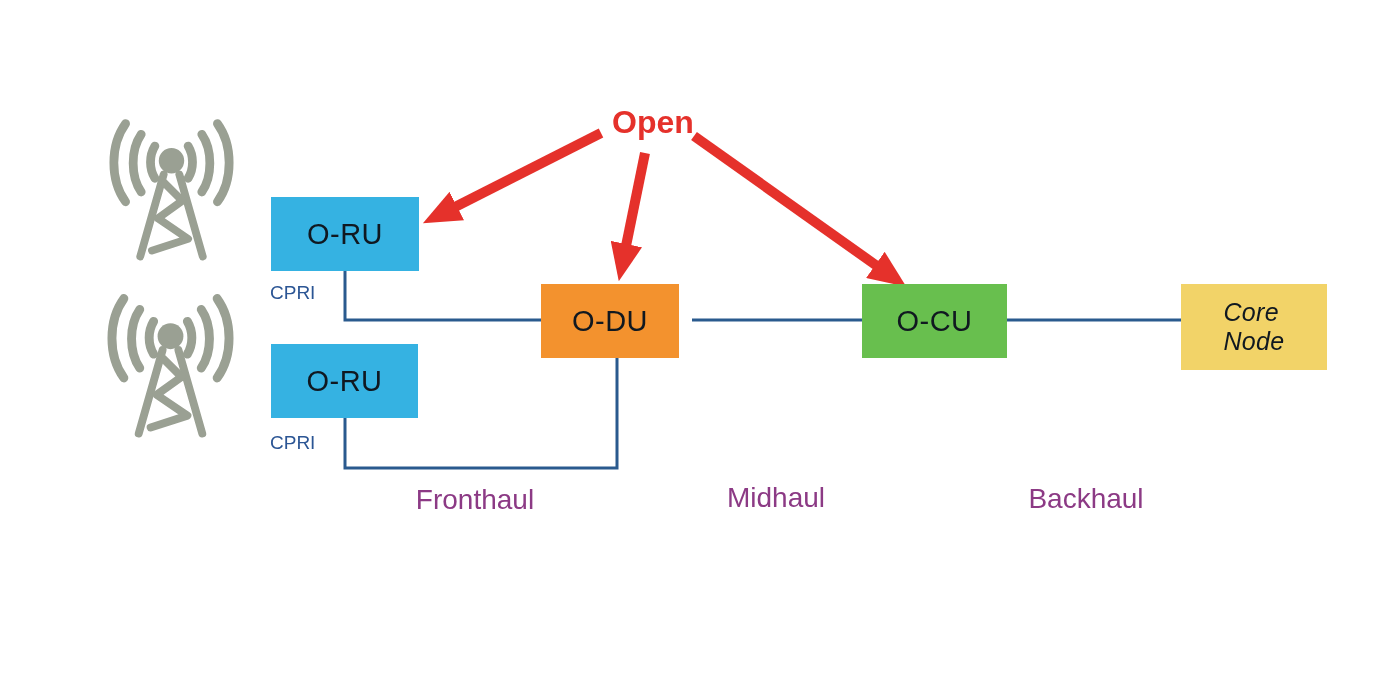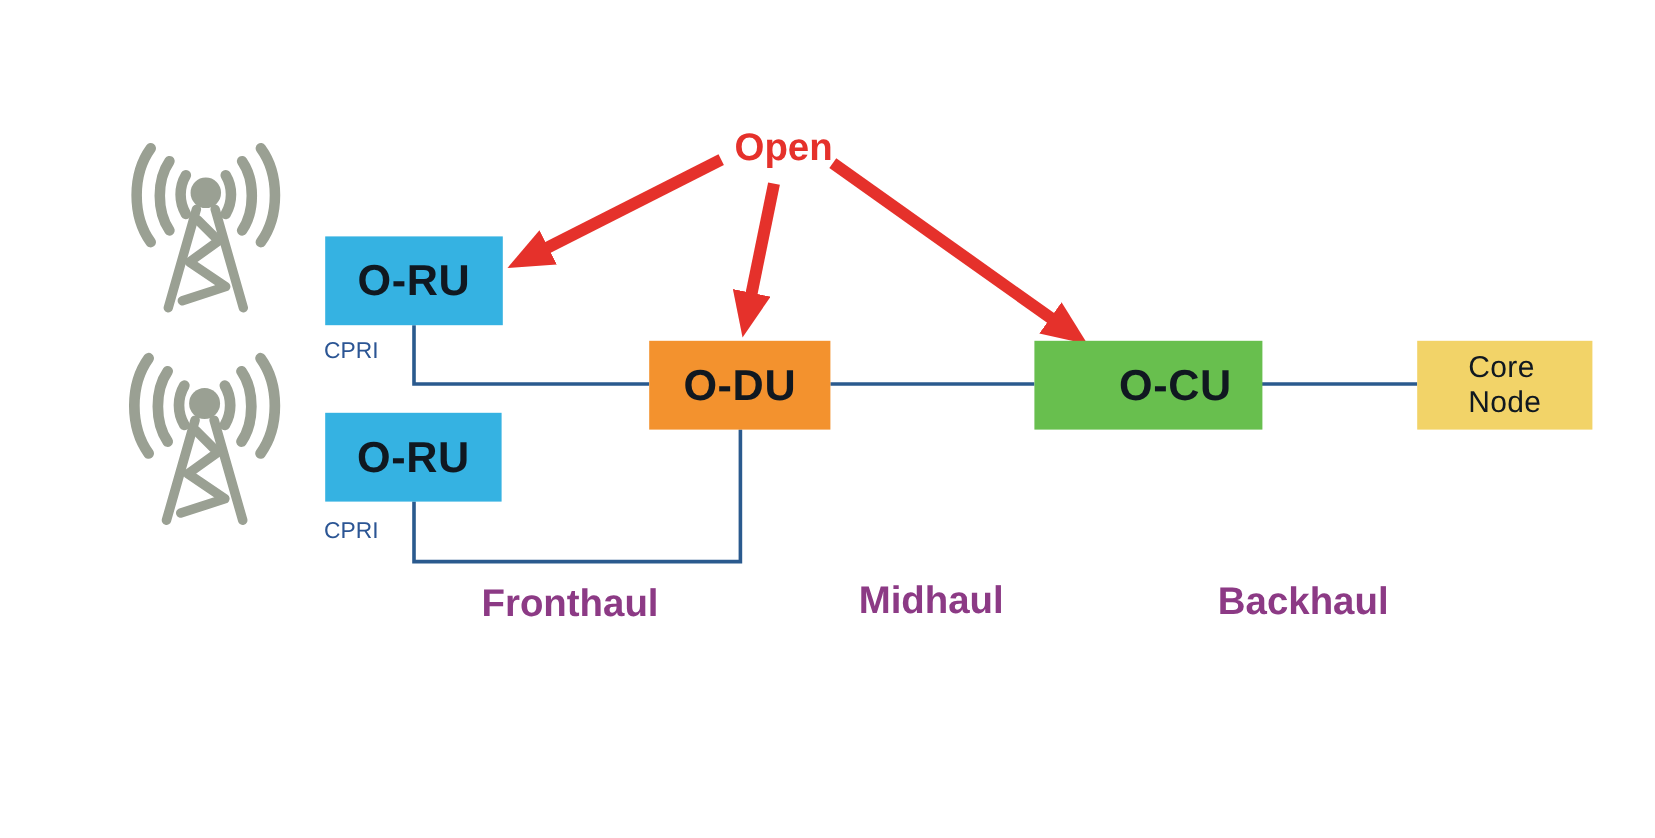--- a/index.html
+++ b/index.html
@@ -21,22 +21,22 @@
     top: 0;
     width: 1379px;
     height: 698px;
     pointer-events: none;
   }
   .node {
     position: absolute;
     display: flex;
     align-items: center;
     justify-content: center;
-    font-weight: bold;
-    font-size: 36px;
+    font-weight: normal;
+    font-size: 29px;
     color: #101820;
     letter-spacing: 0.5px;
   }
   .node.core-node {
     font-weight: normal;
     font-size: 25px;
     line-height: 1.15;
     white-space: pre-line;
     letter-spacing: 0.3px;
   }
@@ -53,22 +53,22 @@
     position: absolute;
     font-size: 19px;
     font-weight: normal;
   }
   .cpri-1 { left: 270px; top: 282px; }
   .cpri-2 { left: 270px; top: 432px; }
   .segment-label {
     position: absolute;
     width: 220px;
     text-align: center;
-    font-size: 32px;
-    font-weight: bold;
+    font-size: 28px;
+    font-weight: normal;
   }
   .segment-fronthaul { left: 365px; top: 484px; }
   .segment-midhaul   { left: 666px; top: 482px; }
   .segment-backhaul  { left: 976px; top: 483px; }
   .antenna {
     position: absolute;
   }
   .antenna-1 { left: 108px; top: 116px; width: 127px; height: 150px; }
   .antenna-2 { left: 106px; top: 289px; width: 129px; height: 156px; }
   .hidden-defs { position: absolute; width: 0; height: 0; overflow: hidden; }
@@ -125,25 +125,25 @@
     <use href="#antenna-symbol"></use>
   </svg>
   <svg class="antenna antenna-2" viewBox="0 0 130 150" style="color: rgb(154, 160, 147);">
     <use href="#antenna-symbol"></use>
   </svg>
 
   <div class="node" style="left: 271px; top: 197px; width: 148px; height: 74px; background-color: rgb(53, 178, 226);">O-RU</div>
 
   <div class="node" style="left: 271px; top: 344px; width: 147px; height: 74px; background-color: rgb(53, 178, 226);">O-RU</div>
 
-  <div class="node" style="left: 541px; top: 284px; width: 151px; height: 74px; background-color: rgb(243, 146, 46);">O-DU</div>
+  <div class="node" style="left: 541px; top: 284px; width: 138px; height: 74px; background-color: rgb(243, 146, 46);">O-DU</div>
 
-  <div class="node" style="left: 862px; top: 284px; width: 145px; height: 74px; background-color: rgb(104, 191, 78); padding-left: 45px;">O-CU</div>
+  <div class="node" style="left: 862px; top: 284px; width: 145px; height: 74px; background-color: rgb(104, 191, 78);">O-CU</div>
 
-  <div class="node core-node" style="left: 1181px; top: 284px; width: 146px; height: 74px; background-color: rgb(242, 211, 104);">Core
+  <div class="node core-node" style="left: 1181px; top: 284px; width: 146px; height: 86px; background-color: rgb(242, 211, 104); font-style: italic;">Core
 Node</div>
 
   <div class="open-label" style="color: rgb(229, 49, 43);">Open</div>
 
   <div class="cpri-label cpri-1" style="color: rgb(43, 85, 148);">CPRI</div>
 
   <div class="cpri-label cpri-2" style="color: rgb(43, 85, 148);">CPRI</div>
 
   <div class="segment-label segment-fronthaul" style="color: rgb(140, 58, 133);">Fronthaul</div>
 

